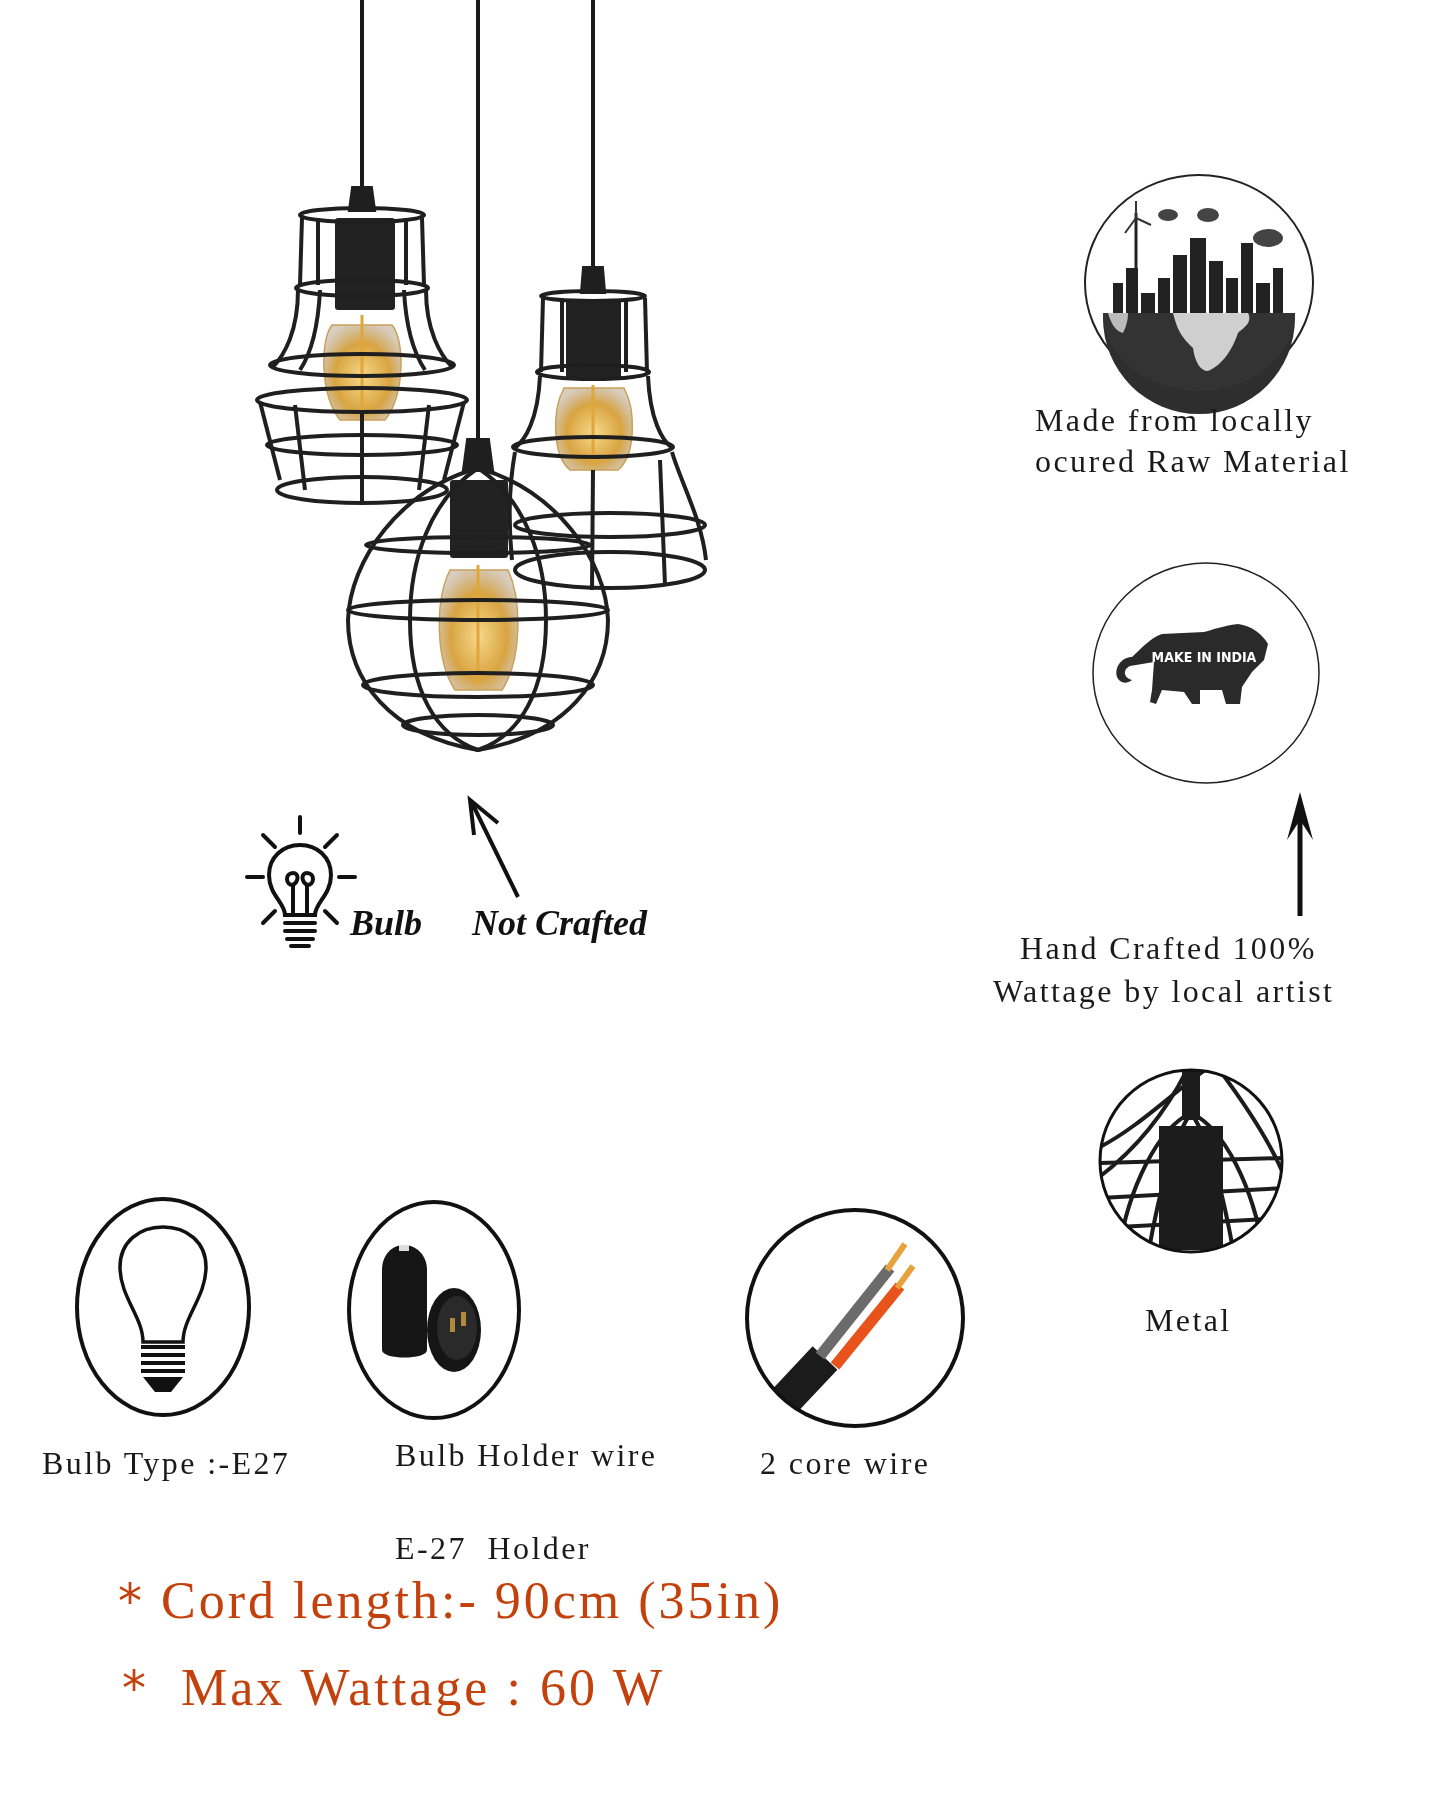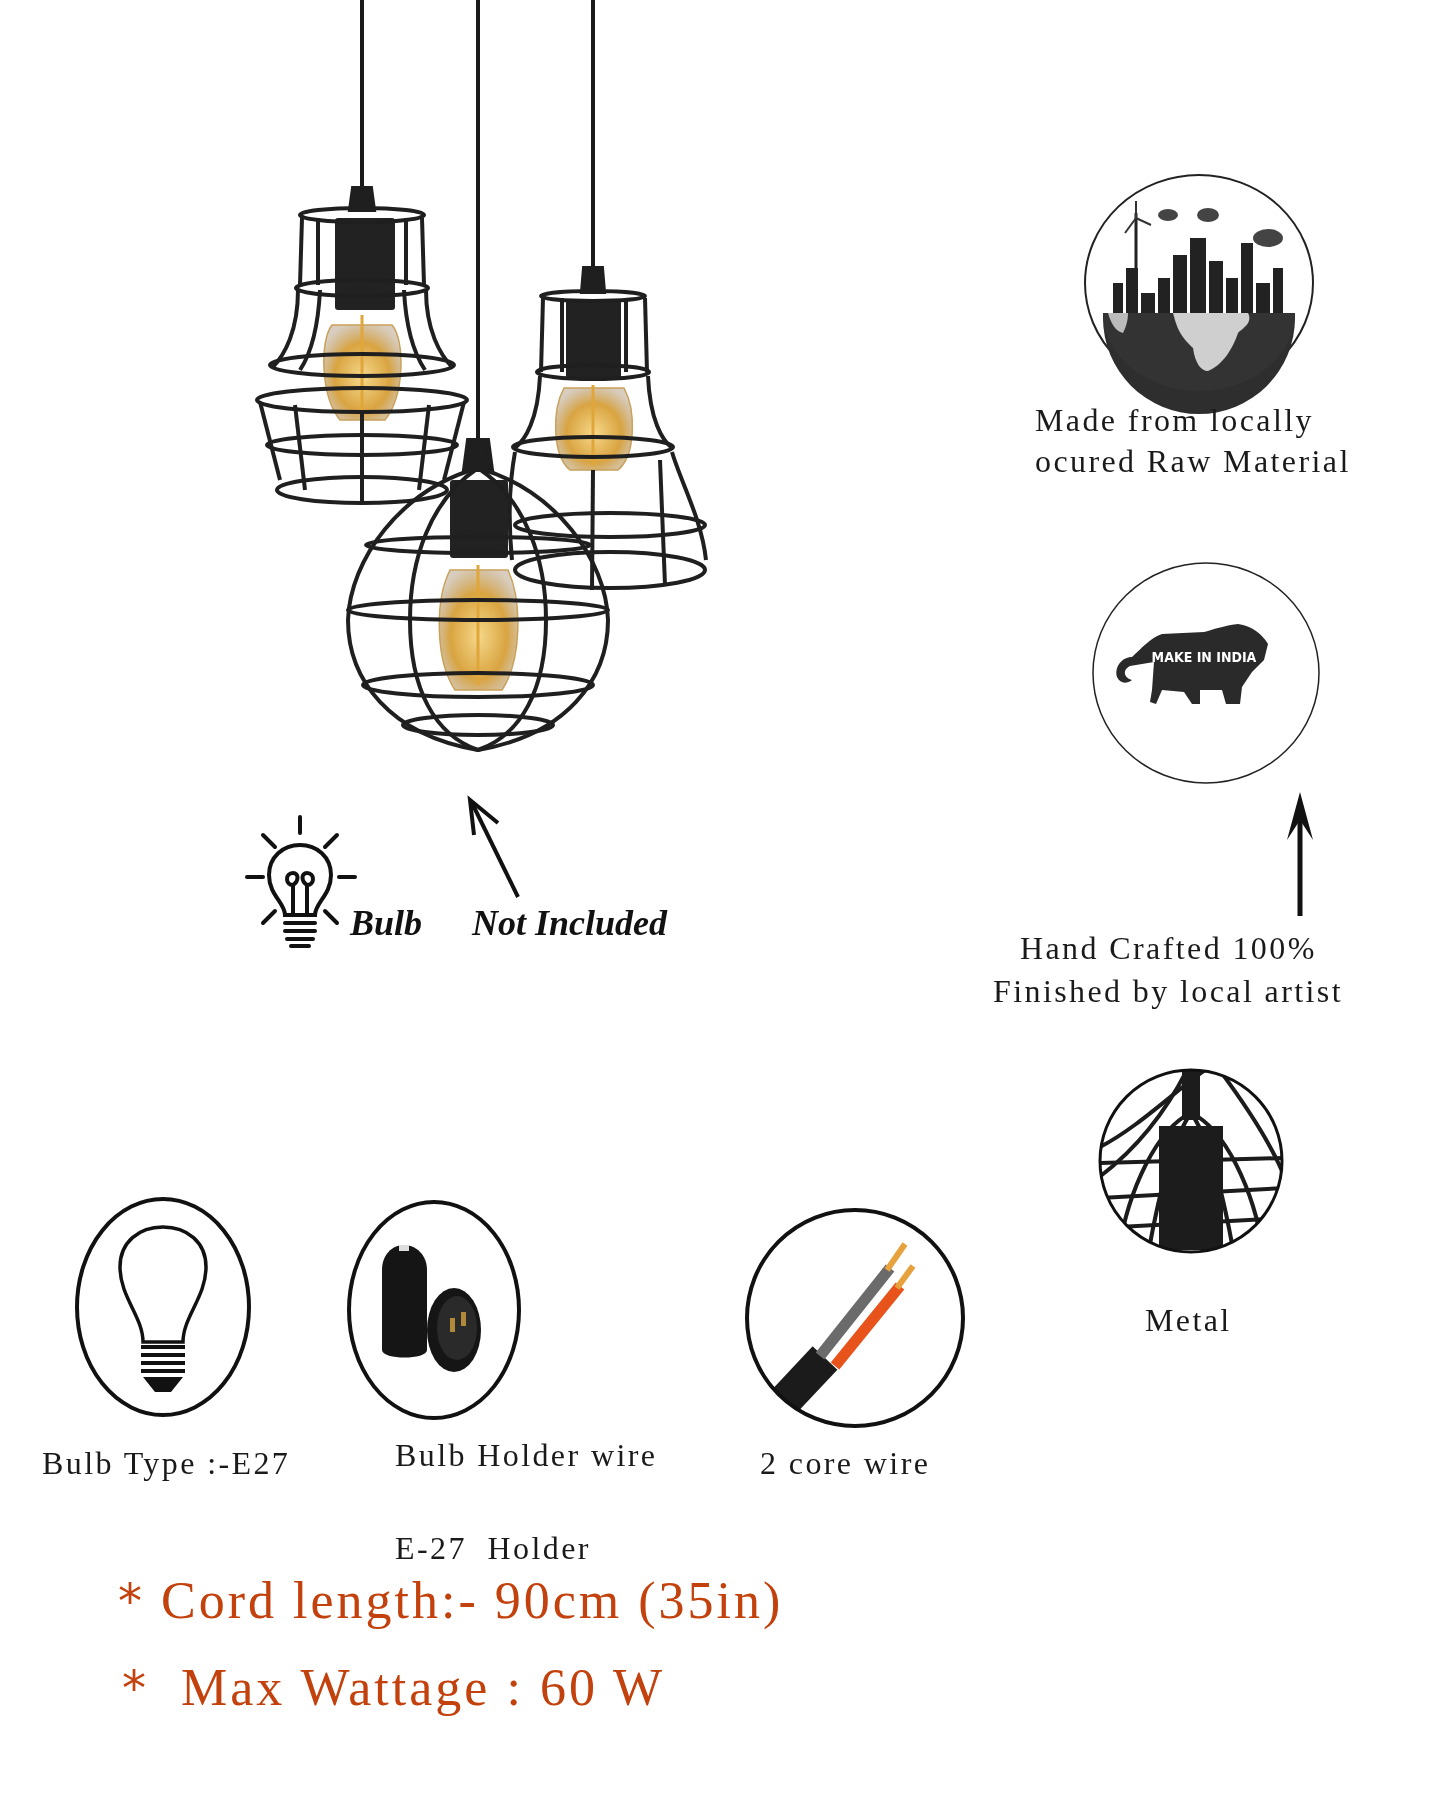--- a/index.html
+++ b/index.html
@@ -107,21 +107,21 @@
     <path d="M40 100 C40 88 24 80 24 60 C24 42 38 30 55 30 C72 30 86 42 86 60 C86 80 70 88 70 100 Z"></path>
     <path d="M48 100 L48 70 M62 100 L62 70"></path>
     <path d="M48 70 C40 70 40 58 48 58 C54 58 54 66 48 70 M62 70 C70 70 70 58 62 58 C56 58 56 66 62 70"></path>
     <line x1="40" y1="108" x2="70" y2="108"></line>
     <line x1="40" y1="116" x2="70" y2="116"></line>
     <line x1="42" y1="124" x2="68" y2="124"></line>
     <line x1="46" y1="131" x2="64" y2="131"></line>
   </g>
 </svg>
 <div class="abs bold-it" style="left:350px;top:905px;">Bulb</div>
-<div class="abs bold-it" style="left:472px;top:905px;">Not Included</div>
+<div class="abs bold-it" style="left:472px;top:905px;">Not Crafted</div>
 <svg style="left:462px;top:795px;" width="70" height="110" viewBox="0 0 70 110">
   <line x1="56" y1="102" x2="10" y2="8" stroke="#111" stroke-width="4"></line>
   <polyline points="12,40 8,5 36,28" fill="none" stroke="#111" stroke-width="4"></polyline>
 </svg>
 
 <svg style="left:1083px;top:173px;" width="232" height="220" viewBox="0 0 232 220">
   <ellipse cx="116" cy="110" rx="114" ry="108" fill="#fff" stroke="#222" stroke-width="2"></ellipse>
   <path d="M20 145 A96 96 0 0 0 212 145 L212 140 L20 140 Z" fill="#2e2e2e"></path>
   <path d="M20 140 A96 78 0 0 0 212 140 Z" fill="#333"></path>
   <path d="M90 140 C95 160 100 165 110 175 C112 190 118 198 125 198 C140 192 150 175 155 160 C160 155 170 150 165 140 Z" fill="#cfcfcf"></path>
@@ -151,21 +151,21 @@
 <svg style="left:1092px;top:562px;" width="228" height="222" viewBox="0 0 228 222">
   <ellipse cx="114" cy="111" rx="113" ry="110" fill="#fff" stroke="#222" stroke-width="1.5"></ellipse>
   <path d="M40 95 C30 95 22 105 25 115 C28 122 35 122 40 118 C32 116 30 108 38 104 L62 100 L60 128 L58 140 L64 142 L70 128 L92 130 L100 142 L108 142 L108 128 L130 128 L134 142 L148 142 L150 125 L160 110 L172 98 L176 82 C170 72 160 64 146 62 C130 64 120 68 112 70 L70 72 C58 76 50 86 40 95 Z" fill="#2a2a2a"></path>
   <text x="112" y="100" text-anchor="middle" font-family="DejaVu Sans Condensed, DejaVu Sans, sans-serif" font-weight="bold" font-size="14" fill="#ffffff">MAKE IN INDIA</text>
 </svg>
 <svg style="left:1283px;top:792px;" width="34" height="126" viewBox="0 0 34 126">
   <line x1="17" y1="20" x2="17" y2="124" stroke="#111" stroke-width="5"></line>
   <polygon points="17,0 4,48 17,28 30,48" fill="#111"></polygon>
 </svg>
 <div class="abs serif-txt lbl32" style="left:1020px;top:932px;">Hand Crafted 100%</div>
-<div class="abs serif-txt lbl32" style="left:993px;top:975px;">Finished by local artist</div>
+<div class="abs serif-txt lbl32" style="left:993px;top:975px;">Wattage by local artist</div>
 
 <svg style="left:1098px;top:1068px;" width="187" height="187" viewBox="0 0 187 187">
   <defs>
       <clipPath id="mclip">
         <circle cx="93" cy="93" r="91"></circle>
       </clipPath>
     </defs>
   <circle cx="93" cy="93" r="91" fill="#fff"></circle>
   <g clip-path="url(#mclip)" stroke="#1c1c1c" stroke-width="4" fill="none">
     <path d="M0 80 C40 60 80 20 110 0"></path>

